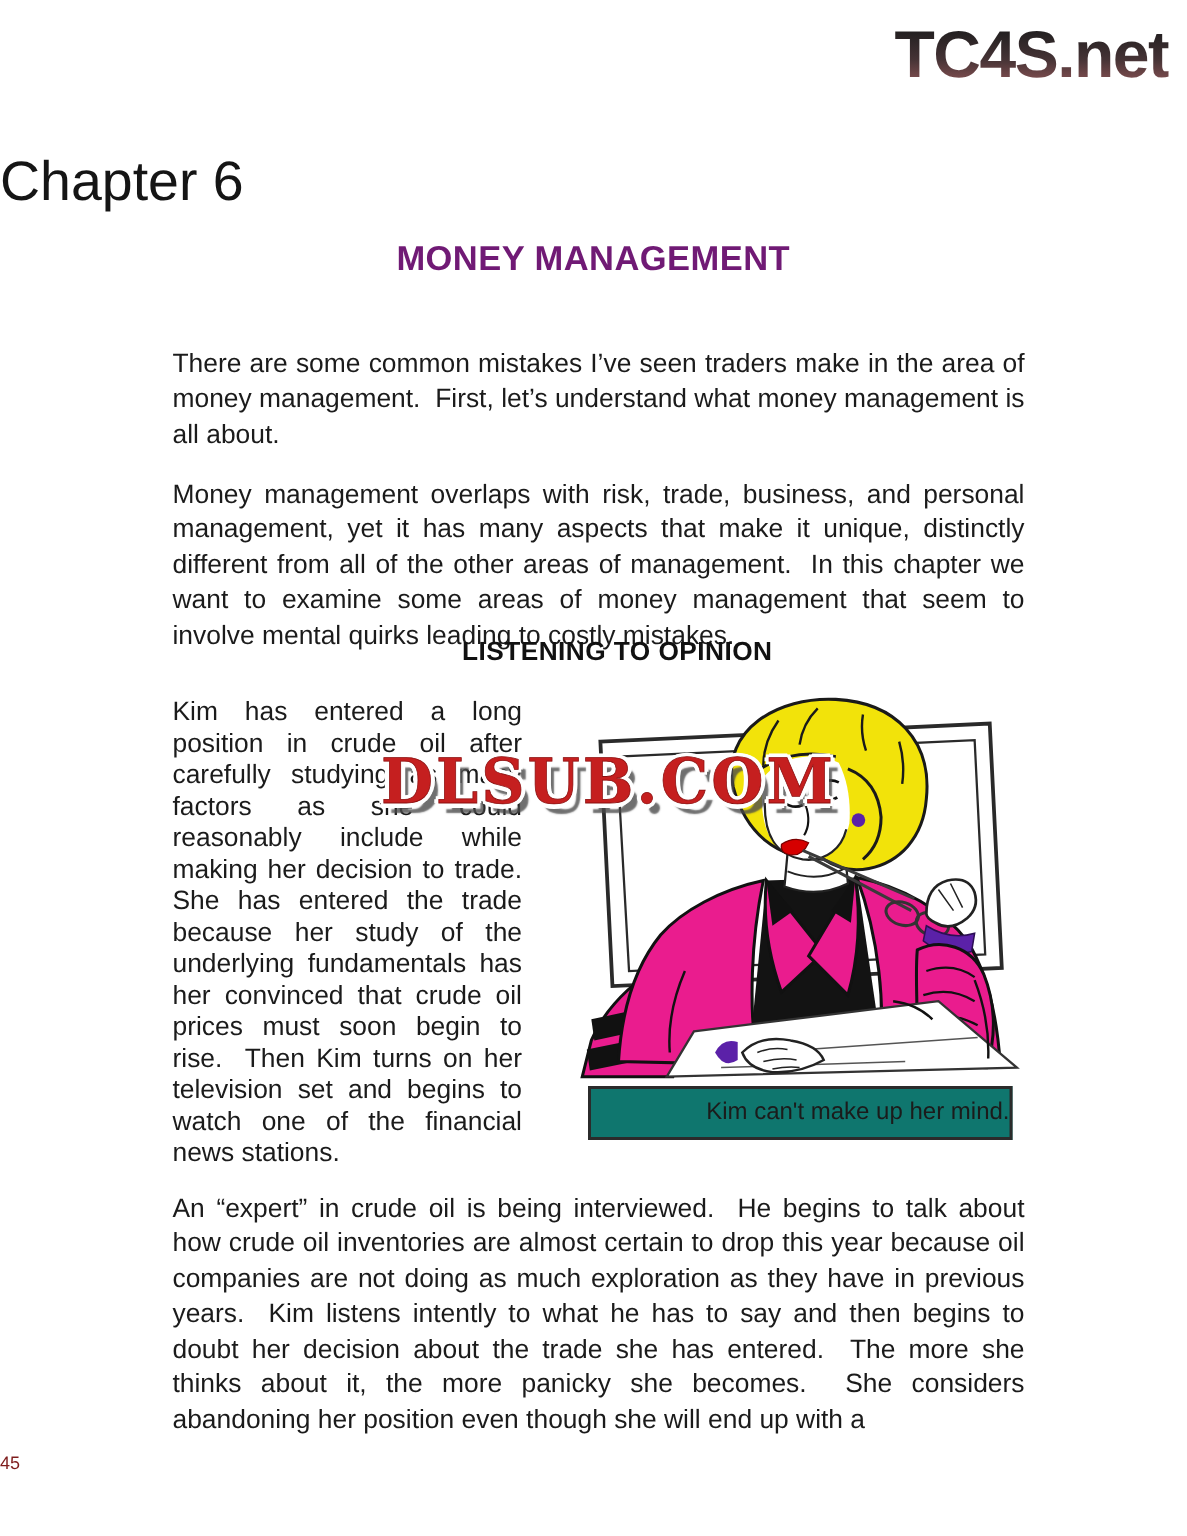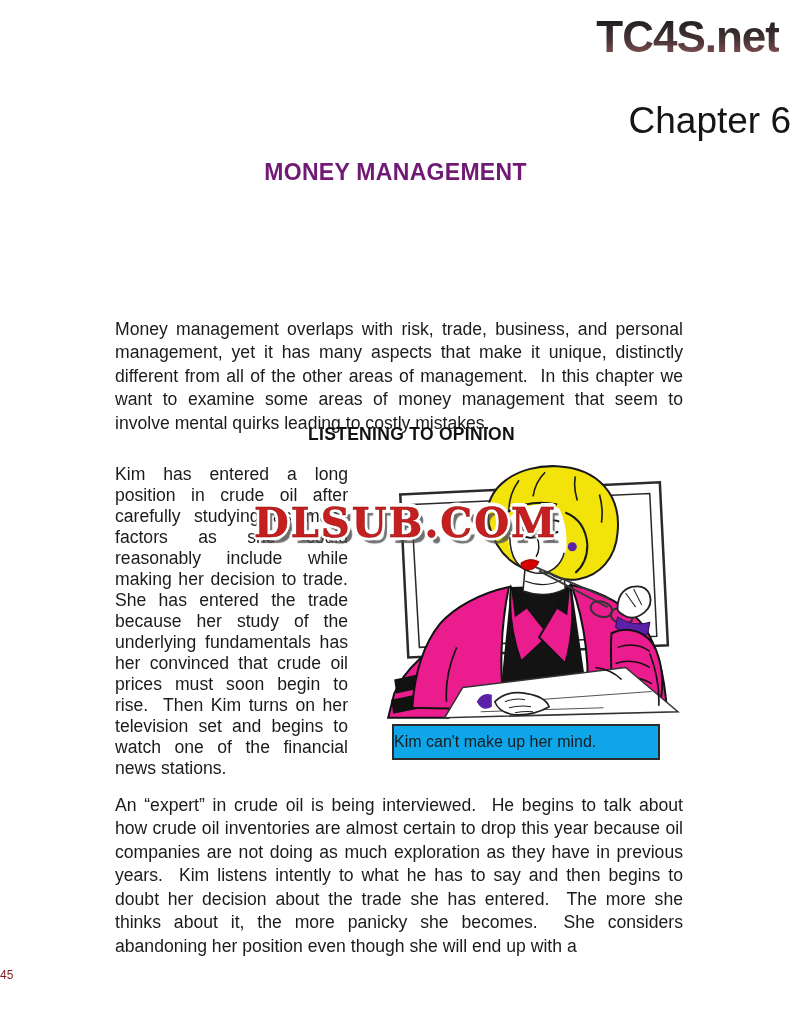--- a/index.html
+++ b/index.html
@@ -15,21 +15,21 @@
     text-shadow:1px 2px 2px rgba(120,80,80,.45);
   }
   @supports ((-webkit-background-clip:text)){
     .tc4s{
       background:linear-gradient(180deg,#232021 18%,#453335 55%,#8f5557 92%);
       -webkit-background-clip:text;background-clip:text;color:transparent;
       text-shadow:none;
     }
   }
   
-  .chapter-title{position:absolute;top:88px;left:0;width:100%;text-align:right;
+  .chapter-title{position:absolute;top:88px;left:0;width:100%;text-align:left;
     font-size:37px;font-weight:400;color:#151515;}
   .chapter-subtitle{position:absolute;top:147px;left:0;width:100%;text-align:center;
     font-size:23px;font-weight:bold;letter-spacing:.3px;color:#701a75;}
   .section-heading{position:absolute;top:412px;left:0;width:100%;text-align:center;
     font-size:17.5px;font-weight:bold;letter-spacing:.3px;color:#111;padding-left:16px;}
   
   .para{
     position:absolute;left:115px;width:568px;
     font-size:17.6px;line-height:23.5px;text-align:justify;white-space:pre-wrap;
     color:#1b1b1b;
@@ -40,22 +40,22 @@
   
   .two-col{position:absolute;left:115px;top:450px;width:568px;height:318px;}
   .left-col{
     position:absolute;left:0;top:2px;width:233px;
     font-size:17.6px;line-height:21px;text-align:justify;white-space:pre-wrap;
     color:#1b1b1b;
   }
   .figure{position:absolute;left:243px;top:-2px;width:332px;height:260px;}
   .caption-box{
     position:absolute;left:277px;top:262px;width:264px;height:32px;
-    border:2px solid #2b2b2b;background:#0ea5e9;
-    font-size:16px;line-height:32px;text-align:left;color:#1b1b1b;
+    border:2px solid #2b2b2b;background:#0f766e;
+    font-size:16px;line-height:32px;text-align:right;color:#1b1b1b;padding-left:15px;
   }
   
   .watermark{
     position:absolute;left:254px;top:486px;z-index:6;
     font-family:"DejaVu Serif",serif;font-weight:bold;font-size:40px;
     letter-spacing:2px;white-space:nowrap;color:#c51f1f;
     -webkit-text-stroke:.5px #8a0f0f;
     text-shadow:
       -2px -2px 0 #fff, 2px -2px 0 #fff, -2px 2px 0 #fff, 2px 2px 0 #fff,
       0 -3px 0 #fff, 0 3px 0 #fff, -3px 0 0 #fff, 3px 0 0 #fff,
@@ -79,20 +79,21 @@
 </head>
 <body>
 
 <div class="page">
 
   <div class="tc4s">TC4S.net</div>
 
   <div class="chapter-title">Chapter 6</div>
   <div class="chapter-subtitle">MONEY MANAGEMENT</div>
 
+  <p class="para p1">There are some common mistakes I’ve seen traders make in the area of money management.  First, let’s understand what money management is all about.</p>
   <p class="para p2">Money management overlaps with risk, trade, business, and personal management, yet it has many aspects that make it unique, distinctly different from all of the other areas of management.  In this chapter we want to examine some areas of money management that seem to involve mental quirks leading to costly mistakes.</p>
 
   <div class="section-heading">LISTENING TO OPINION</div>
 
   <div class="two-col">
     <div class="left-col">Kim has entered a long position in crude oil after carefully studying as many factors as she could reasonably include while making her decision to trade.  She has entered the trade because her study of the underlying fundamentals has her convinced that crude oil prices must soon begin to rise.  Then Kim turns on her television set and begins to watch one of the financial news stations.</div>
 
     <div class="figure">
       <svg viewBox="0 0 330 258" width="332" height="260">
 

